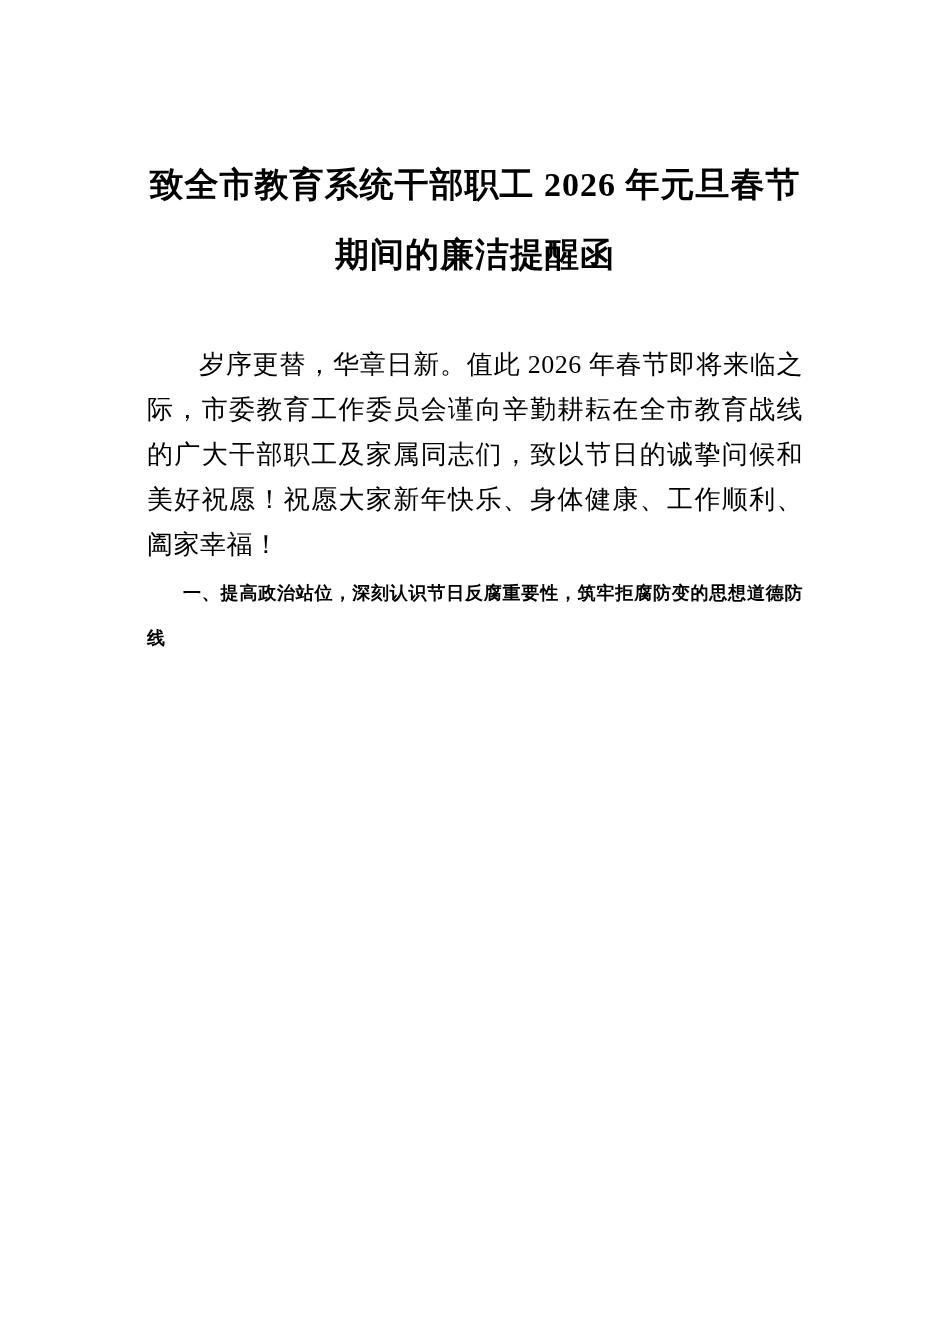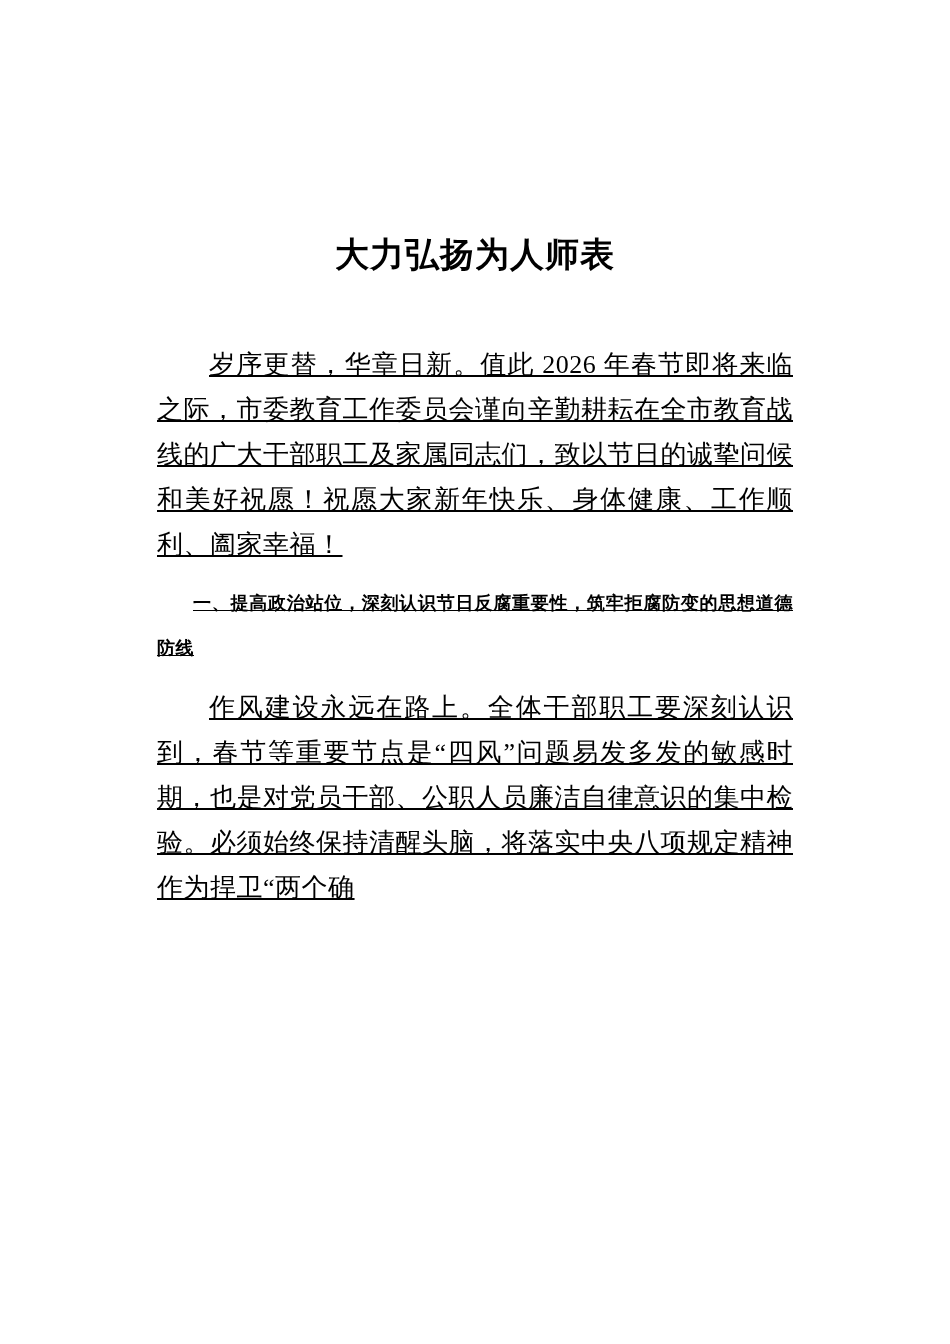--- a/index.html
+++ b/index.html
@@ -22,23 +22,22 @@
   .doc-title {
     margin: 0 0 52px 0;
     text-align: center;
     font-size: 34px;
     font-weight: bold;
     line-height: 70px;
     font-family: "Liberation Serif", serif;
     letter-spacing: 1px;
   }
   .doc-body p {
-    margin: 14px;
+    margin: 4px;
     padding: 0;
-    text-decoration: underline;
   }
   .body-para {
     font-size: 26px;
     line-height: 45px;
     text-align: justify;
     text-indent: 2em;
     letter-spacing: 0.5px;
     font-family: "Liberation Serif", serif;
   }
   .heading {
@@ -49,21 +48,20 @@
     letter-spacing: 0.5px;
     font-weight: bold;
     font-family: "Liberation Sans", sans-serif;
   }
 </style>
 </head>
 <body>
 
 <div class="page">
   <h1 class="doc-title">
-    <br>
-    <span>大力弘扬为人师表</span>
+    <span>致全市教育系统干部职工 2026 年元旦春节</span><br>
+    <span>期间的廉洁提醒函</span>
   </h1>
   <div class="doc-body">
       <p class="body-para">岁序更替，华章日新。值此 2026 年春节即将来临之际，市委教育工作委员会谨向辛勤耕耘在全市教育战线的广大干部职工及家属同志们，致以节日的诚挚问候和美好祝愿！祝愿大家新年快乐、身体健康、工作顺利、阖家幸福！</p>
       <p class="heading">一、提高政治站位，深刻认识节日反腐重要性，筑牢拒腐防变的思想道德防线</p>
-      <p class="body-para">作风建设永远在路上。全体干部职工要深刻认识到，春节等重要节点是“四风”问题易发多发的敏感时期，也是对党员干部、公职人员廉洁自律意识的集中检验。必须始终保持清醒头脑，将落实中央八项规定精神作为捍卫“两个确</p>
     </div>
 </div>
 
 </body></html>

